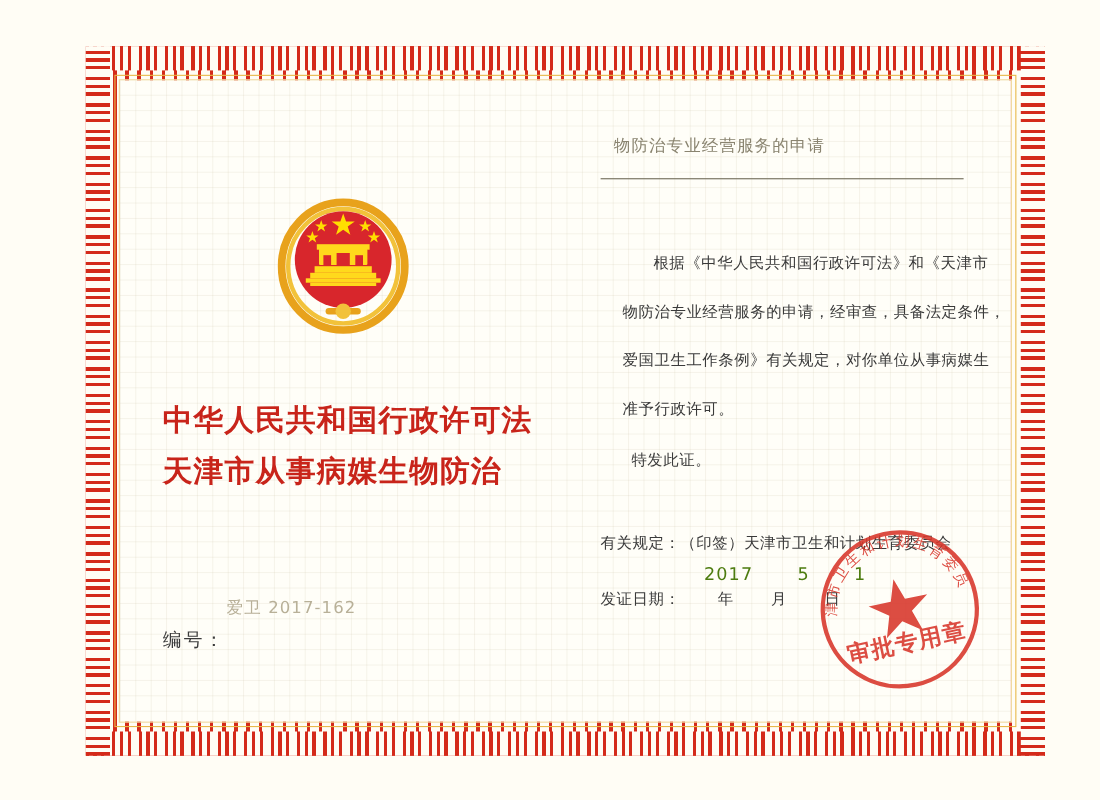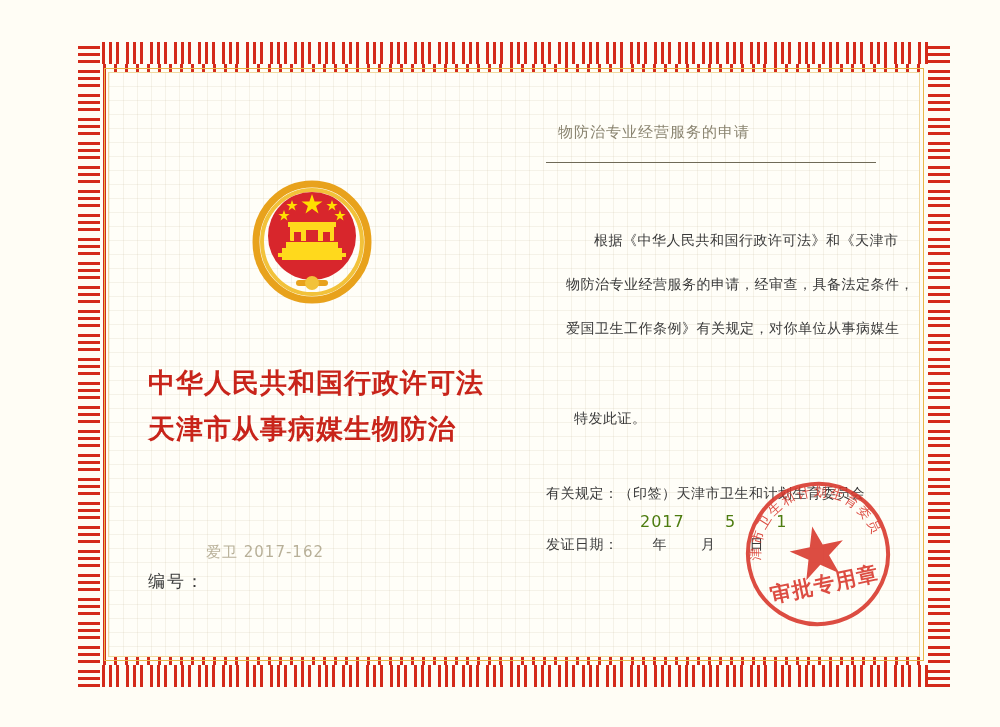--- a/index.html
+++ b/index.html
@@ -315,20 +315,21 @@
   <div class="cert-code">爱卫 2017-162</div>
   <div class="cert-number-label">编号：</div>
 
   <div class="company-name">物防治专业经营服务的申请</div>
   <div class="company-rule"></div>
 
   <div class="body-text">
     <p class="indent">根据《中华人民共和国行政许可法》和《天津市</p>
     <p>物防治专业经营服务的申请，经审查，具备法定条件，</p>
     <p>爱国卫生工作条例》有关规定，对你单位从事病媒生</p>
+    <p>准予行政许可。</p>
   </div>
 
   <div class="special-note">特发此证。</div>
 
   <div class="issuer-line">有关规定：（印签）天津市卫生和计划生育委员会</div>
 
   <div class="date-values">
     <span>2017</span>
     <span class="sp"></span>
     <span>5</span>

